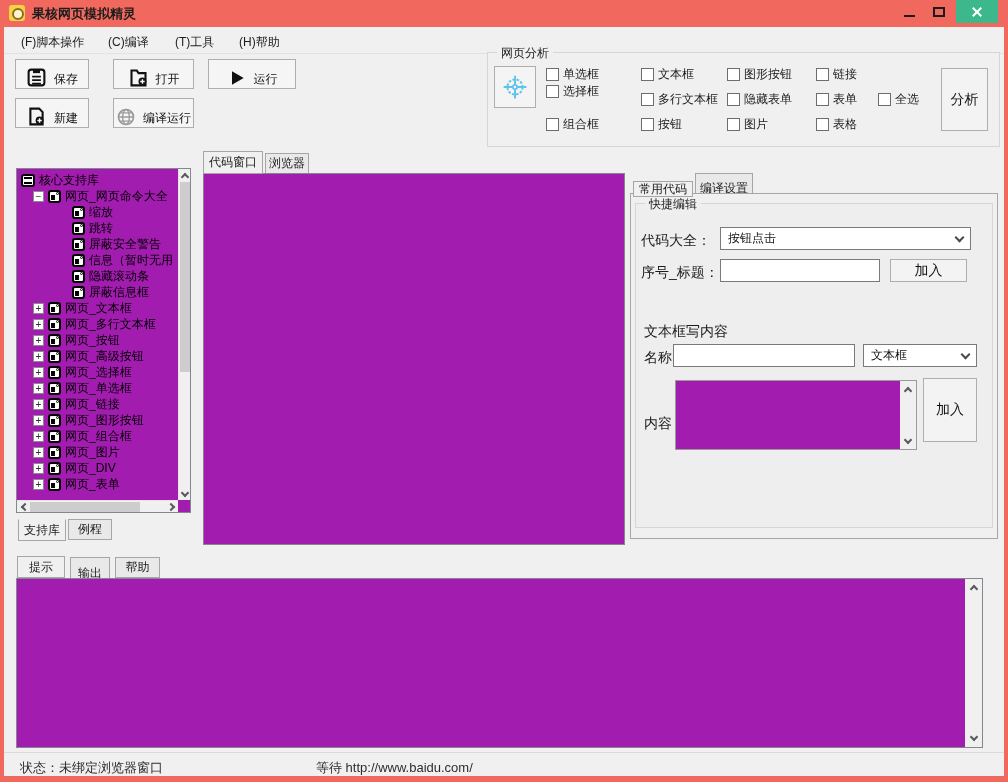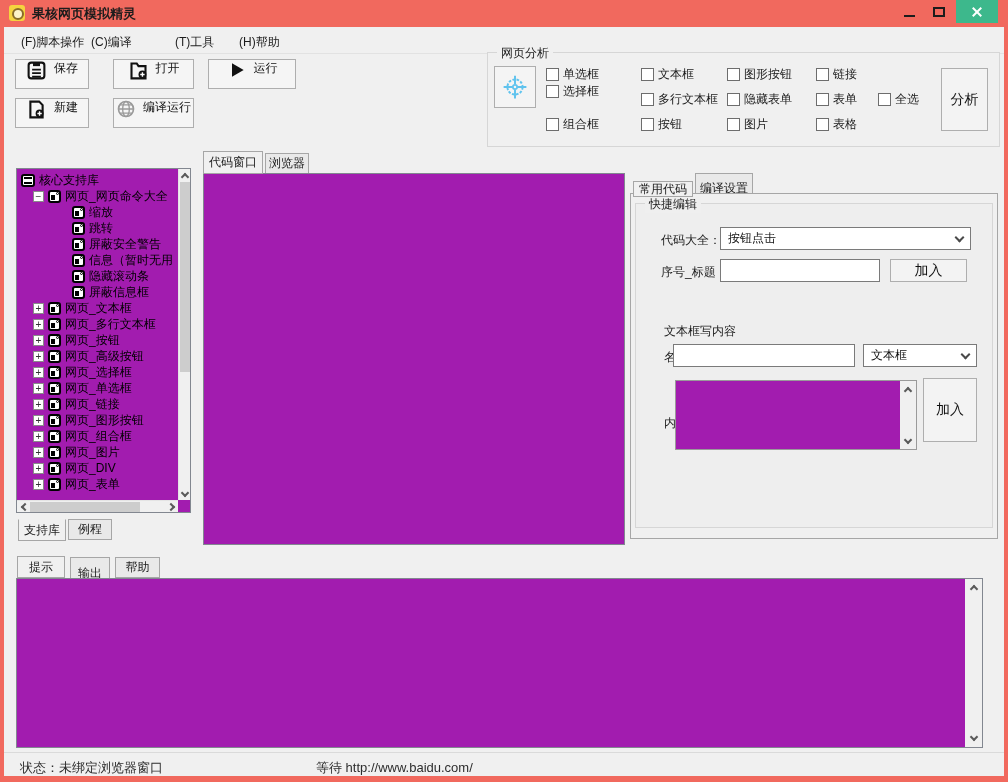--- a/index.html
+++ b/index.html
@@ -23,21 +23,21 @@
   .btn-close i:before,.btn-close i:after{content:"";position:absolute;left:5px;top:0;width:2px;height:12px;background:#fff;}
   .btn-close i:before{transform:rotate(45deg);}
   .btn-close i:after{transform:rotate(-45deg);}
 
   
   .inner{position:absolute;left:4px;top:27px;width:1000px;height:749px;background:#f0f0f0;overflow:hidden;}
 
   .menubar{position:absolute;left:0;top:0;width:100%;height:27px;background:#f0f0f0;border-bottom:1px solid #e2e2e2;}
   .menu-item{position:absolute;top:6px;font-size:12px;color:#1c1c1c;padding:1px 3px;cursor:default;}
 
-  .toolbtn{background:#f5f5f5;border:1px solid #aeaeae;display:flex;align-items:flex-start;justify-content:center;gap:7px;font-size:12px;color:#111;cursor:default;}
+  .toolbtn{background:#f5f5f5;border:1px solid #aeaeae;display:flex;align-items:flex-end;justify-content:center;gap:7px;font-size:12px;color:#111;cursor:default;}
   .toolbtn svg{flex:none;}
 
   
   .groupbox{position:absolute;border:1px solid #d6d6d6;background:#efefef;}
   .grouplabel{position:absolute;top:-8px;left:9px;background:#f0f0f0;padding:0 4px;font-size:12px;color:#1c1c1c;}
 
   .cbrow{position:absolute;display:flex;align-items:center;gap:4px;font-size:12px;color:#1c1c1c;height:16px;cursor:default;}
   .checkbox{width:13px;height:13px;background:#fff;border:1px solid #6d6d6d;flex:none;}
 
   .panelbox{position:absolute;background:#a21caf;border:1px solid #828790;overflow:hidden;}
@@ -64,21 +64,21 @@
   .cv{display:inline-block;width:6px;height:6px;border-left:2px solid #5a5a5a;border-bottom:2px solid #5a5a5a;}
   .cv.up{transform:rotate(135deg);margin-top:3px;}
   .cv.down{transform:rotate(-45deg);margin-bottom:3px;}
   .cv.left{transform:rotate(45deg);margin-left:3px;}
   .cv.right{transform:rotate(-135deg);margin-right:3px;}
 
   
   .tinput{position:absolute;background:#fff;border:1px solid #7a7a7a;font-size:12px;padding:0 4px;color:#111;}
   .combo{position:absolute;background:#fff;border:1px solid #7a7a7a;font-size:12px;color:#111;display:flex;align-items:center;padding:0 7px;cursor:default;}
   .combo .cvd{position:absolute;right:7px;top:50%;margin-top:-5px;width:7px;height:7px;border-left:2px solid #4a4a4a;border-bottom:2px solid #4a4a4a;transform:rotate(-45deg);}
-  .flabel{position:absolute;font-size:12px;color:#1c1c1c;margin-left:20px;}
+  .flabel{position:absolute;font-size:14px;color:#1c1c1c;}
   .pushbtn{position:absolute;background:#f3f3f3;border:1px solid #aeaeae;display:flex;align-items:center;justify-content:center;font-size:14px;color:#111;cursor:default;}
 
   .statusline{position:absolute;left:0;right:0;top:725px;border-top:1px solid #dadada;}
   .statustext{position:absolute;font-size:13px;color:#2d2d2d;white-space:nowrap;}
 </style>
 </head>
 <body>
 
 <div class="window">
 
@@ -93,21 +93,21 @@
       </div>
     <div class="win-btn btn-close" style="background: rgb(61, 184, 140);">
         <i></i>
       </div>
   </div>
 
   <div class="inner">
 
     <div class="menubar">
       <span class="menu-item" style="left:14px">(F)脚本操作</span>
-      <span class="menu-item" style="left:84px">(C)编译</span>
+      <span class="menu-item" style="left:101px">(C)编译</span>
       <span class="menu-item" style="left:168px">(T)工具</span>
       <span class="menu-item" style="left:232px">(H)帮助</span>
     </div>
 
     <div class="toolbtn abs" style="left:11px;top:32px;width:74px;height:30px">
       <svg width="21" height="21" viewBox="0 0 24 24">
           <rect x="3" y="3" width="18" height="18" rx="3" fill="none" stroke="#111" stroke-width="2.4"></rect>
           <rect x="8" y="3" width="8" height="4" fill="#111"></rect>
           <rect x="7" y="10" width="10" height="2" fill="#111"></rect>
           <rect x="7" y="14" width="10" height="2" fill="#111"></rect>

